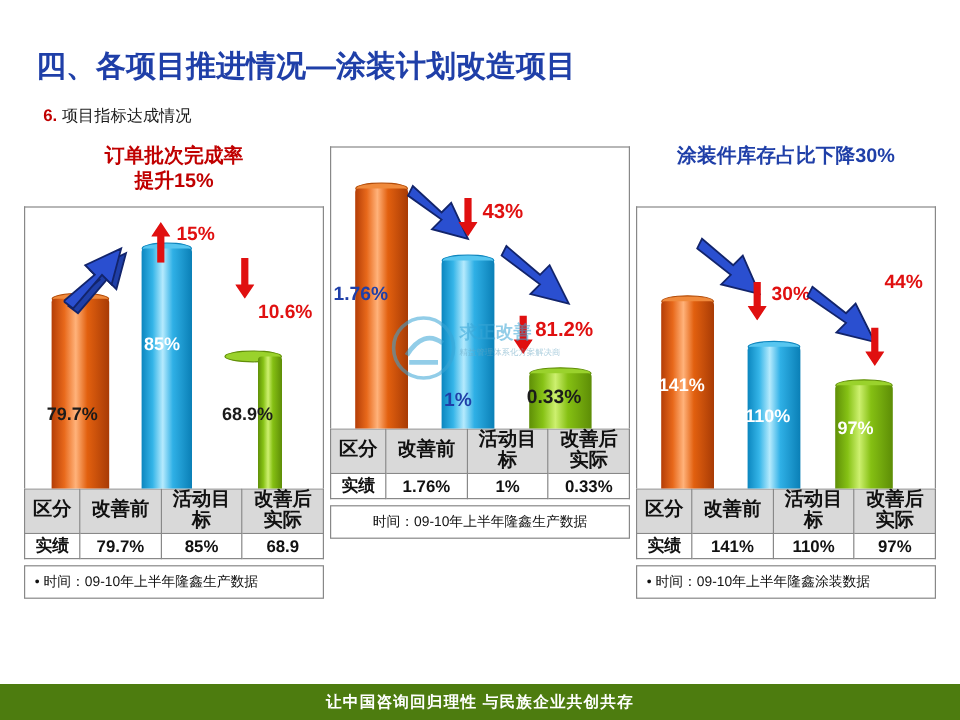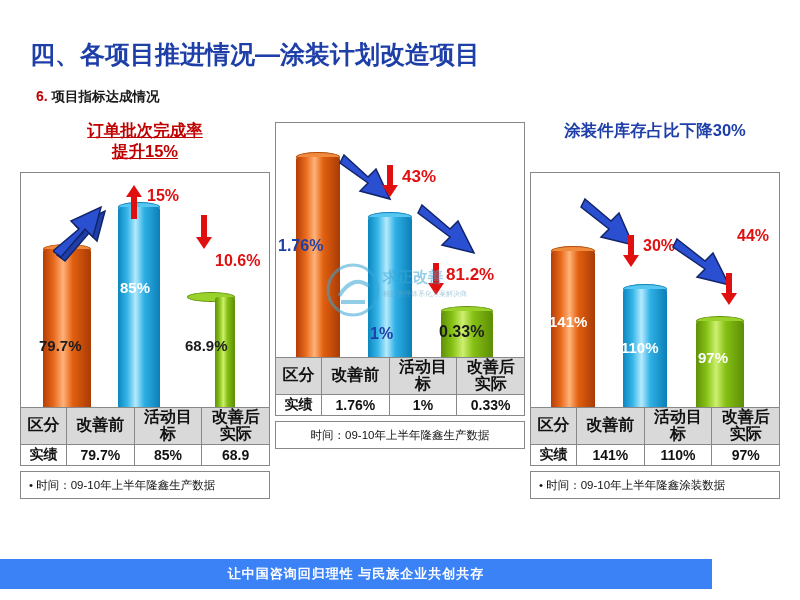--- a/index.html
+++ b/index.html
@@ -13,32 +13,32 @@
   }
   #page-title {
     position:absolute; left:30px; top:38px;
     font-size:25px; font-weight:bold; color:#1f3fa8;
     letter-spacing:0px;
   }
   #subtitle {
     position:absolute; left:36px; top:88px;
     font-size:14px; font-weight:bold; color:#c00000;
   }
-  #subtitle .sub-text { color:#1b1b1b; font-weight:bold; font-size:13.5px; }
+  #subtitle .sub-text { color:#1b1b1b; font-weight:normal; font-size:13.5px; }
 
   .panel { position:absolute; top:120px; width:250px; height:430px; }
   #panel-0 { left:20px; }
   #panel-1 { left:275px; }
   #panel-2 { left:530px; }
 
   .panel-title {
     text-align:center; font-size:16.5px; font-weight:bold; color:#1f3fa8;
     line-height:1.25; height:50px;
   }
-  #panel-0 .panel-title, #panel-1 .panel-title { color:#c00000;text-decoration:underline; }
+  #panel-0 .panel-title, #panel-1 .panel-title { color:#c00000; }
   #panel-0 .panel-title { color:#c00000; }
   #panel-1 .panel-title { color:#1f3fa8; }
   #panel-2 .panel-title { color:#1f3fa8; }
 
   .chart-area {
     position:relative; height:235px; margin-top:2px;
     border:1px solid #888; border-bottom:none;
     background:#fff;
   }
 
@@ -81,22 +81,22 @@
   table.data-table tr.body td { background:#ffffff; font-size:14px; height:21px;}
   table.data-table td.col-0 { width:46px; }
 
   .note {
     margin-top:5px; border:1px solid #888; height:28px; line-height:26px;
     font-size:11.5px; color:#111; padding-left:8px; white-space:nowrap;
   }
   .note.center { text-align:center; padding-left:0; }
 
   #footer {
-    position:absolute; left:0; bottom:11px; width:712px; height:30px;
-    background:#3b82f6; color:#ffffff; font-size:13px; font-weight:bold;
+    position:absolute; left:0; bottom:0; width:800px; height:30px;
+    background:#4d7c0f; color:#ffffff; font-size:13px; font-weight:bold;
     display:flex; align-items:center; justify-content:center; letter-spacing:1px;
   }
   #watermark {
     position:absolute; left:325px; top:262px; width:190px; height:62px;
     opacity:0.55; pointer-events:none;
   }
   #watermark .wm-text { position:absolute; left:58px; top:6px; font-size:15px; font-weight:bold; color:#3aa6d6; white-space:nowrap;}
   #watermark .wm-sub { position:absolute; left:58px; top:27px; font-size:7px; color:#6aa8c4; white-space:nowrap;}
 </style>
 </head>

